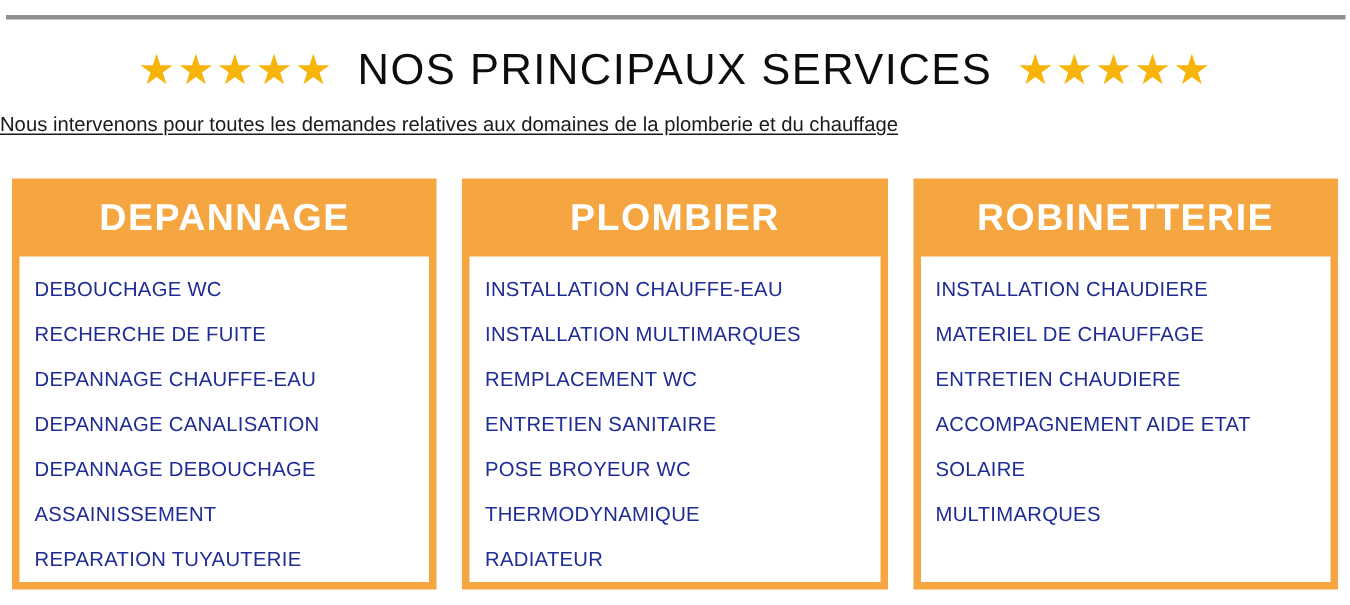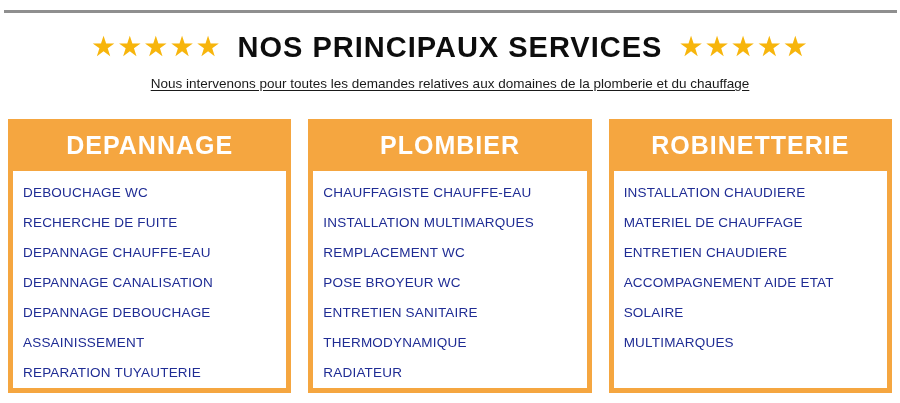--- a/index.html
+++ b/index.html
@@ -33,28 +33,27 @@
   }
   .stars {
     color: var(--gold);
     font-size: 28px;
     line-height: 1;
     letter-spacing: 1px;
     white-space: nowrap;
   }
   .page-title {
     font-size: 29px;
-    font-weight: 700;
+    font-weight: 400;
     letter-spacing: 1px;
     color: var(--title_black);
     white-space: nowrap;
   }
   .subtitle-row {
     margin-top: 9px;
-    text-align: center;
     height: 18px;
   }
   .subtitle {
     font-size: 13.5px;
     color: #1a1a1a;
     text-decoration: underline;
     text-underline-offset: 2px;
   }
   .columns {
     display: flex;
@@ -119,25 +118,25 @@
       <div class="service-item">DEPANNAGE CANALISATION</div>
       <div class="service-item">DEPANNAGE DEBOUCHAGE</div>
       <div class="service-item">ASSAINISSEMENT</div>
       <div class="service-item">REPARATION TUYAUTERIE</div>
     </div>
   </div>
 
   <div class="service-box">
     <div class="service-box-header">PLOMBIER</div>
     <div class="service-box-body">
-      <div class="service-item">CHAUFFAGISTE CHAUFFE-EAU</div>
+      <div class="service-item">INSTALLATION CHAUFFE-EAU</div>
       <div class="service-item">INSTALLATION MULTIMARQUES</div>
       <div class="service-item">REMPLACEMENT WC</div>
+      <div class="service-item">ENTRETIEN SANITAIRE</div>
       <div class="service-item">POSE BROYEUR WC</div>
-      <div class="service-item">ENTRETIEN SANITAIRE</div>
       <div class="service-item">THERMODYNAMIQUE</div>
       <div class="service-item">RADIATEUR</div>
     </div>
   </div>
 
   <div class="service-box">
     <div class="service-box-header">ROBINETTERIE</div>
     <div class="service-box-body">
       <div class="service-item">INSTALLATION CHAUDIERE</div>
       <div class="service-item">MATERIEL DE CHAUFFAGE</div>

